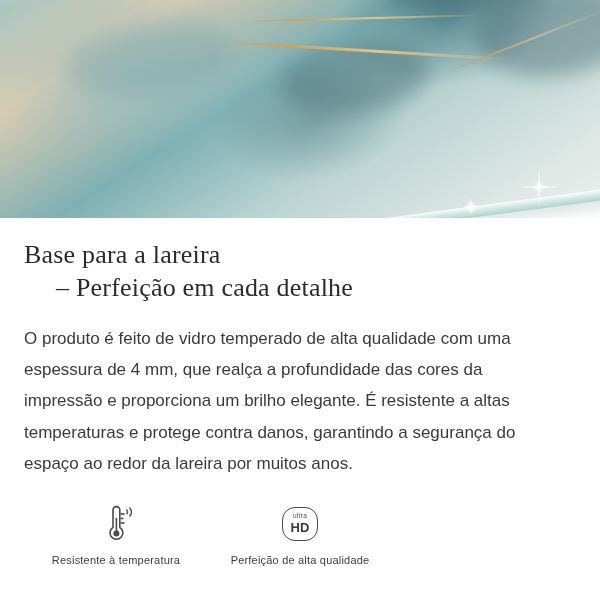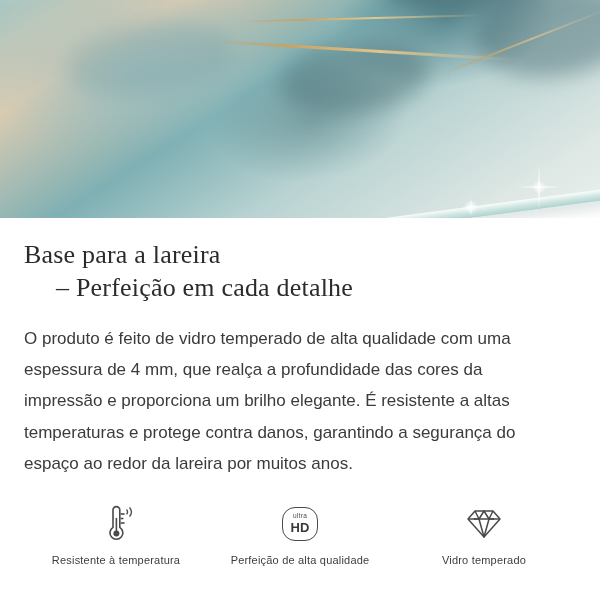--- a/index.html
+++ b/index.html
@@ -254,30 +254,17 @@
       <div class="feature-icon">
         <div class="hd-badge">
           <span class="u">ultra</span>
           <span class="hd">HD</span>
         </div>
       </div>
       <div class="feature-label">Perfeição de alta qualidade</div>
     </div>
 
 
-    <div class="feature">
-      <div class="feature-icon">
-        <svg width="40" height="36" viewBox="0 0 40 36" fill="none" stroke="#4a4a4a" stroke-width="1.5" stroke-linejoin="round">
-          <path d="M11 5h18l7 8-16 18L4 13l7-8z"></path>
-          <path d="M4 13h32"></path>
-          <path d="M11 5l4 8-5 0"></path>
-          <path d="M29 5l-4 8 5 0"></path>
-          <path d="M15 13l5 18 5-18"></path>
-          <path d="M15 13l5-8 5 8"></path>
-        </svg>
-      </div>
-      <div class="feature-label">Vidro temperado</div>
-    </div>
 
 
 
   </div>
 </div>
 
 </body></html>

